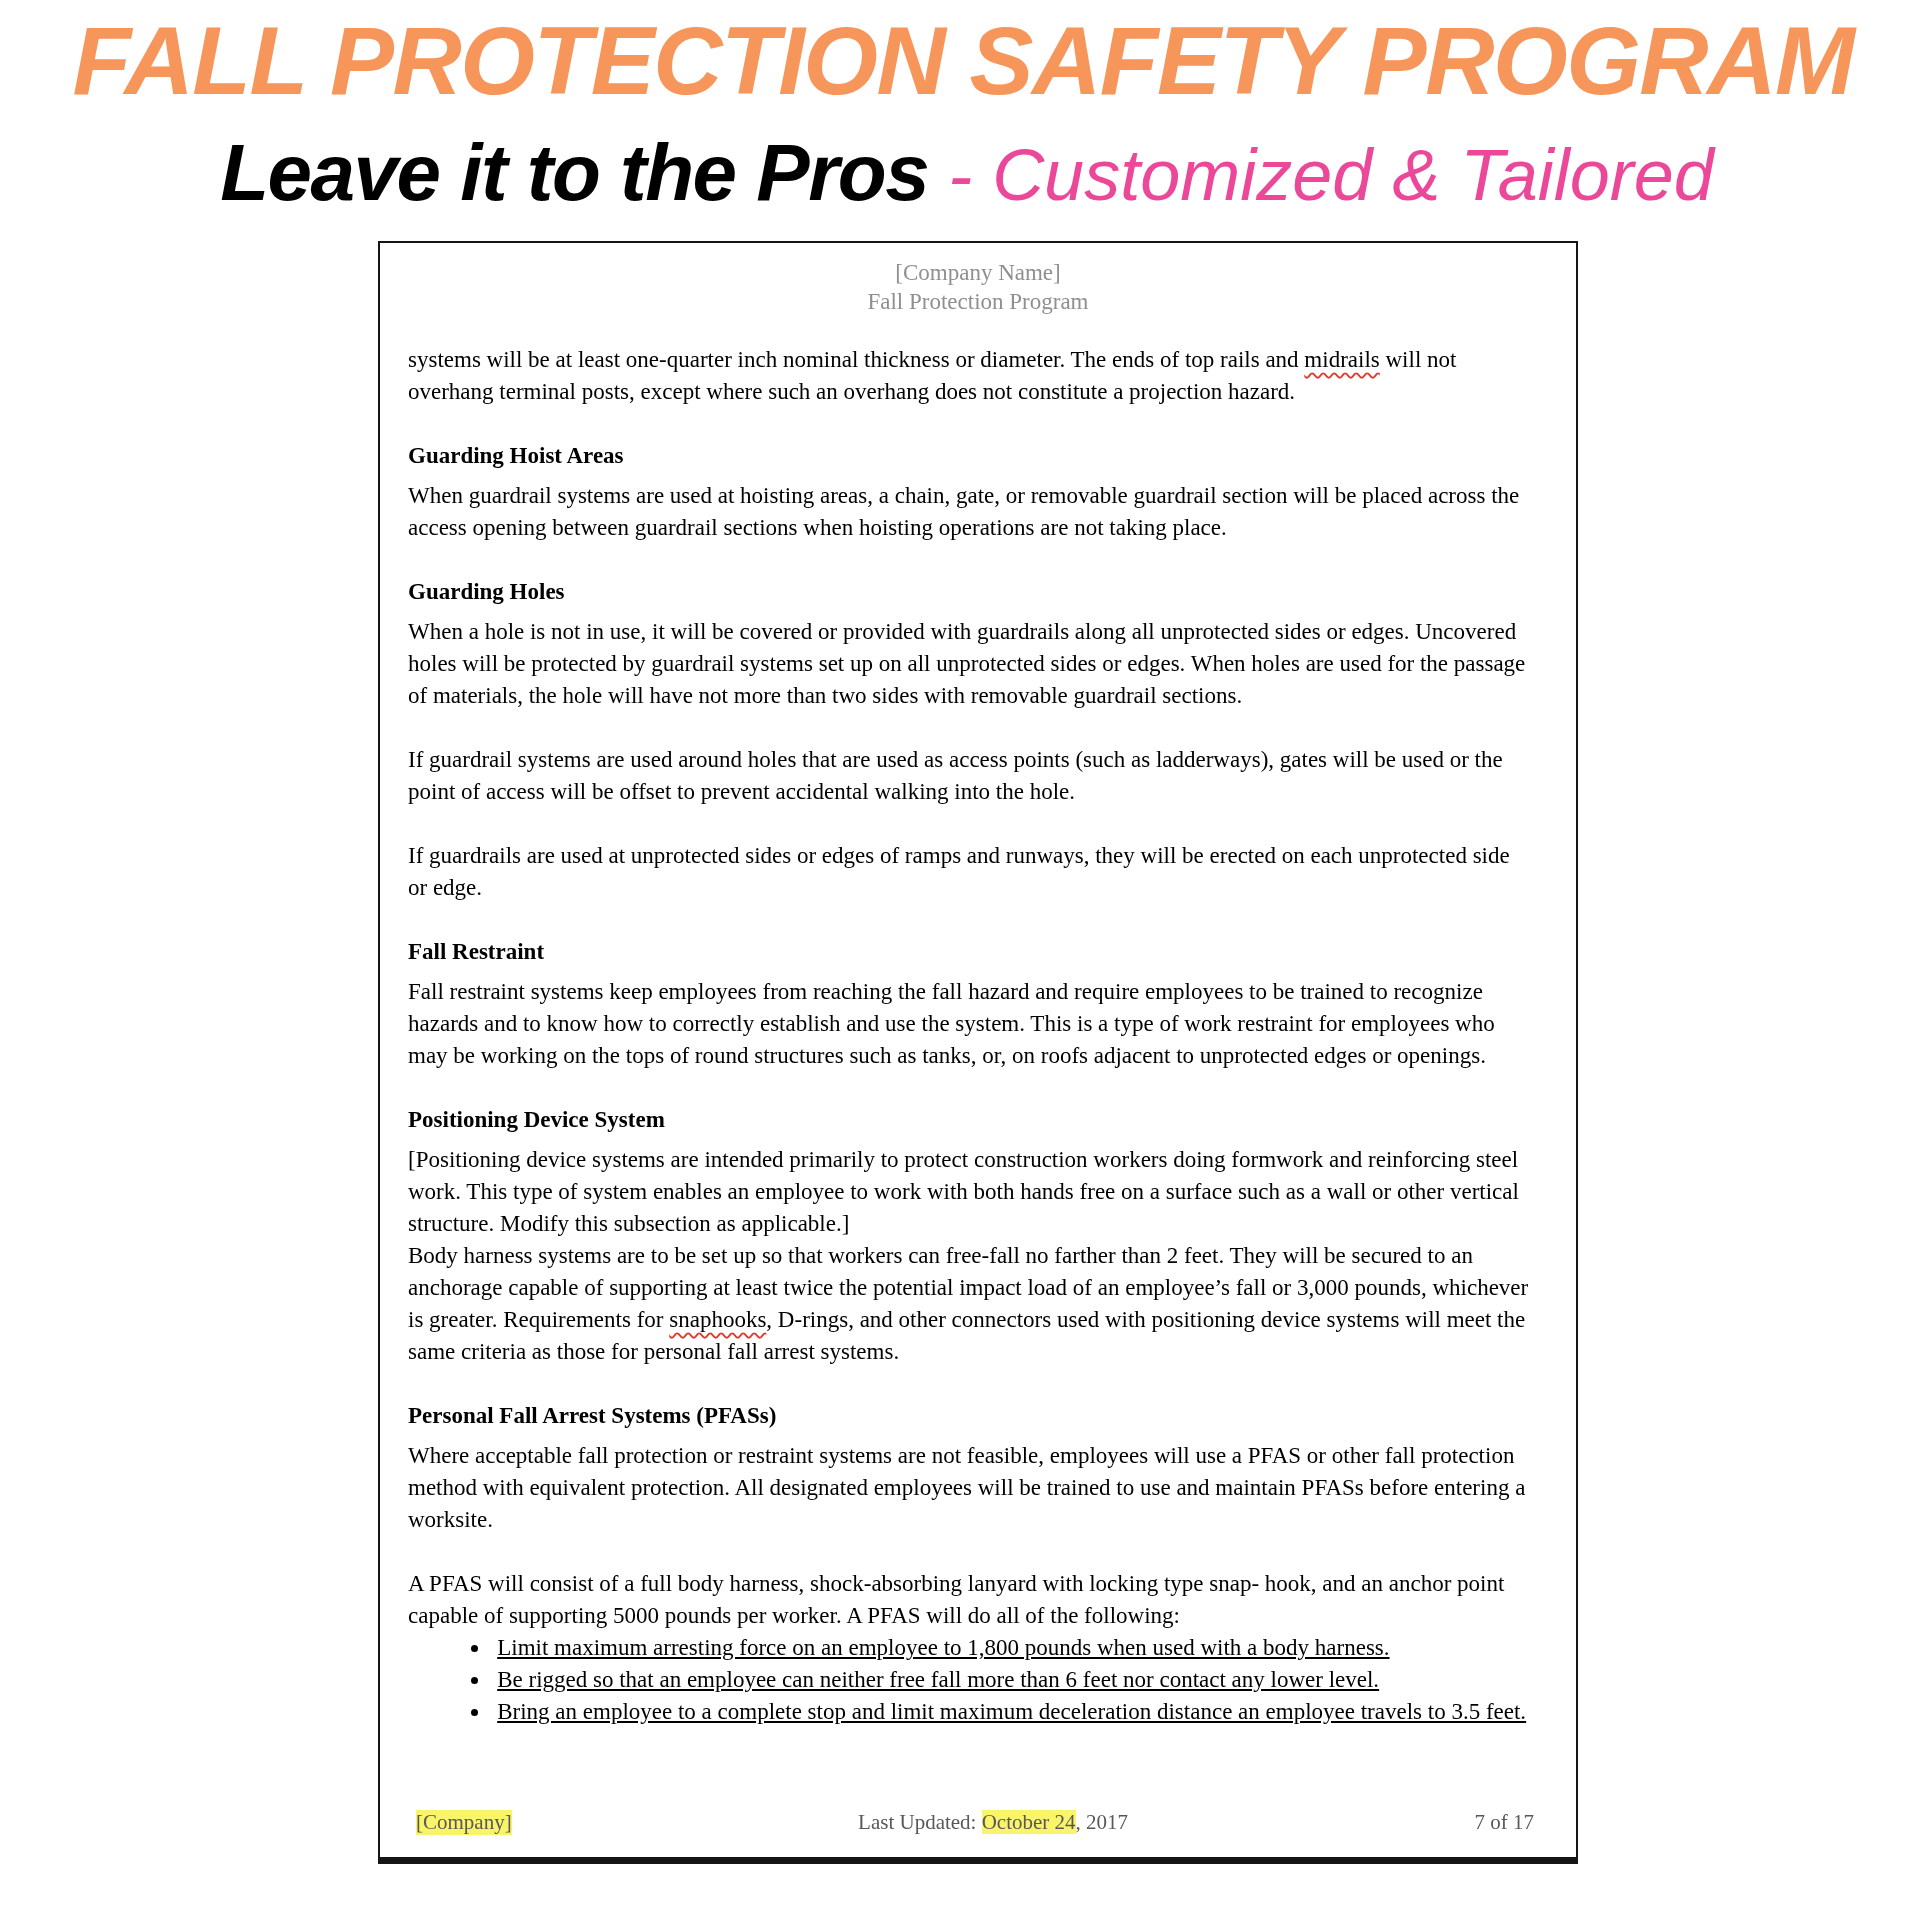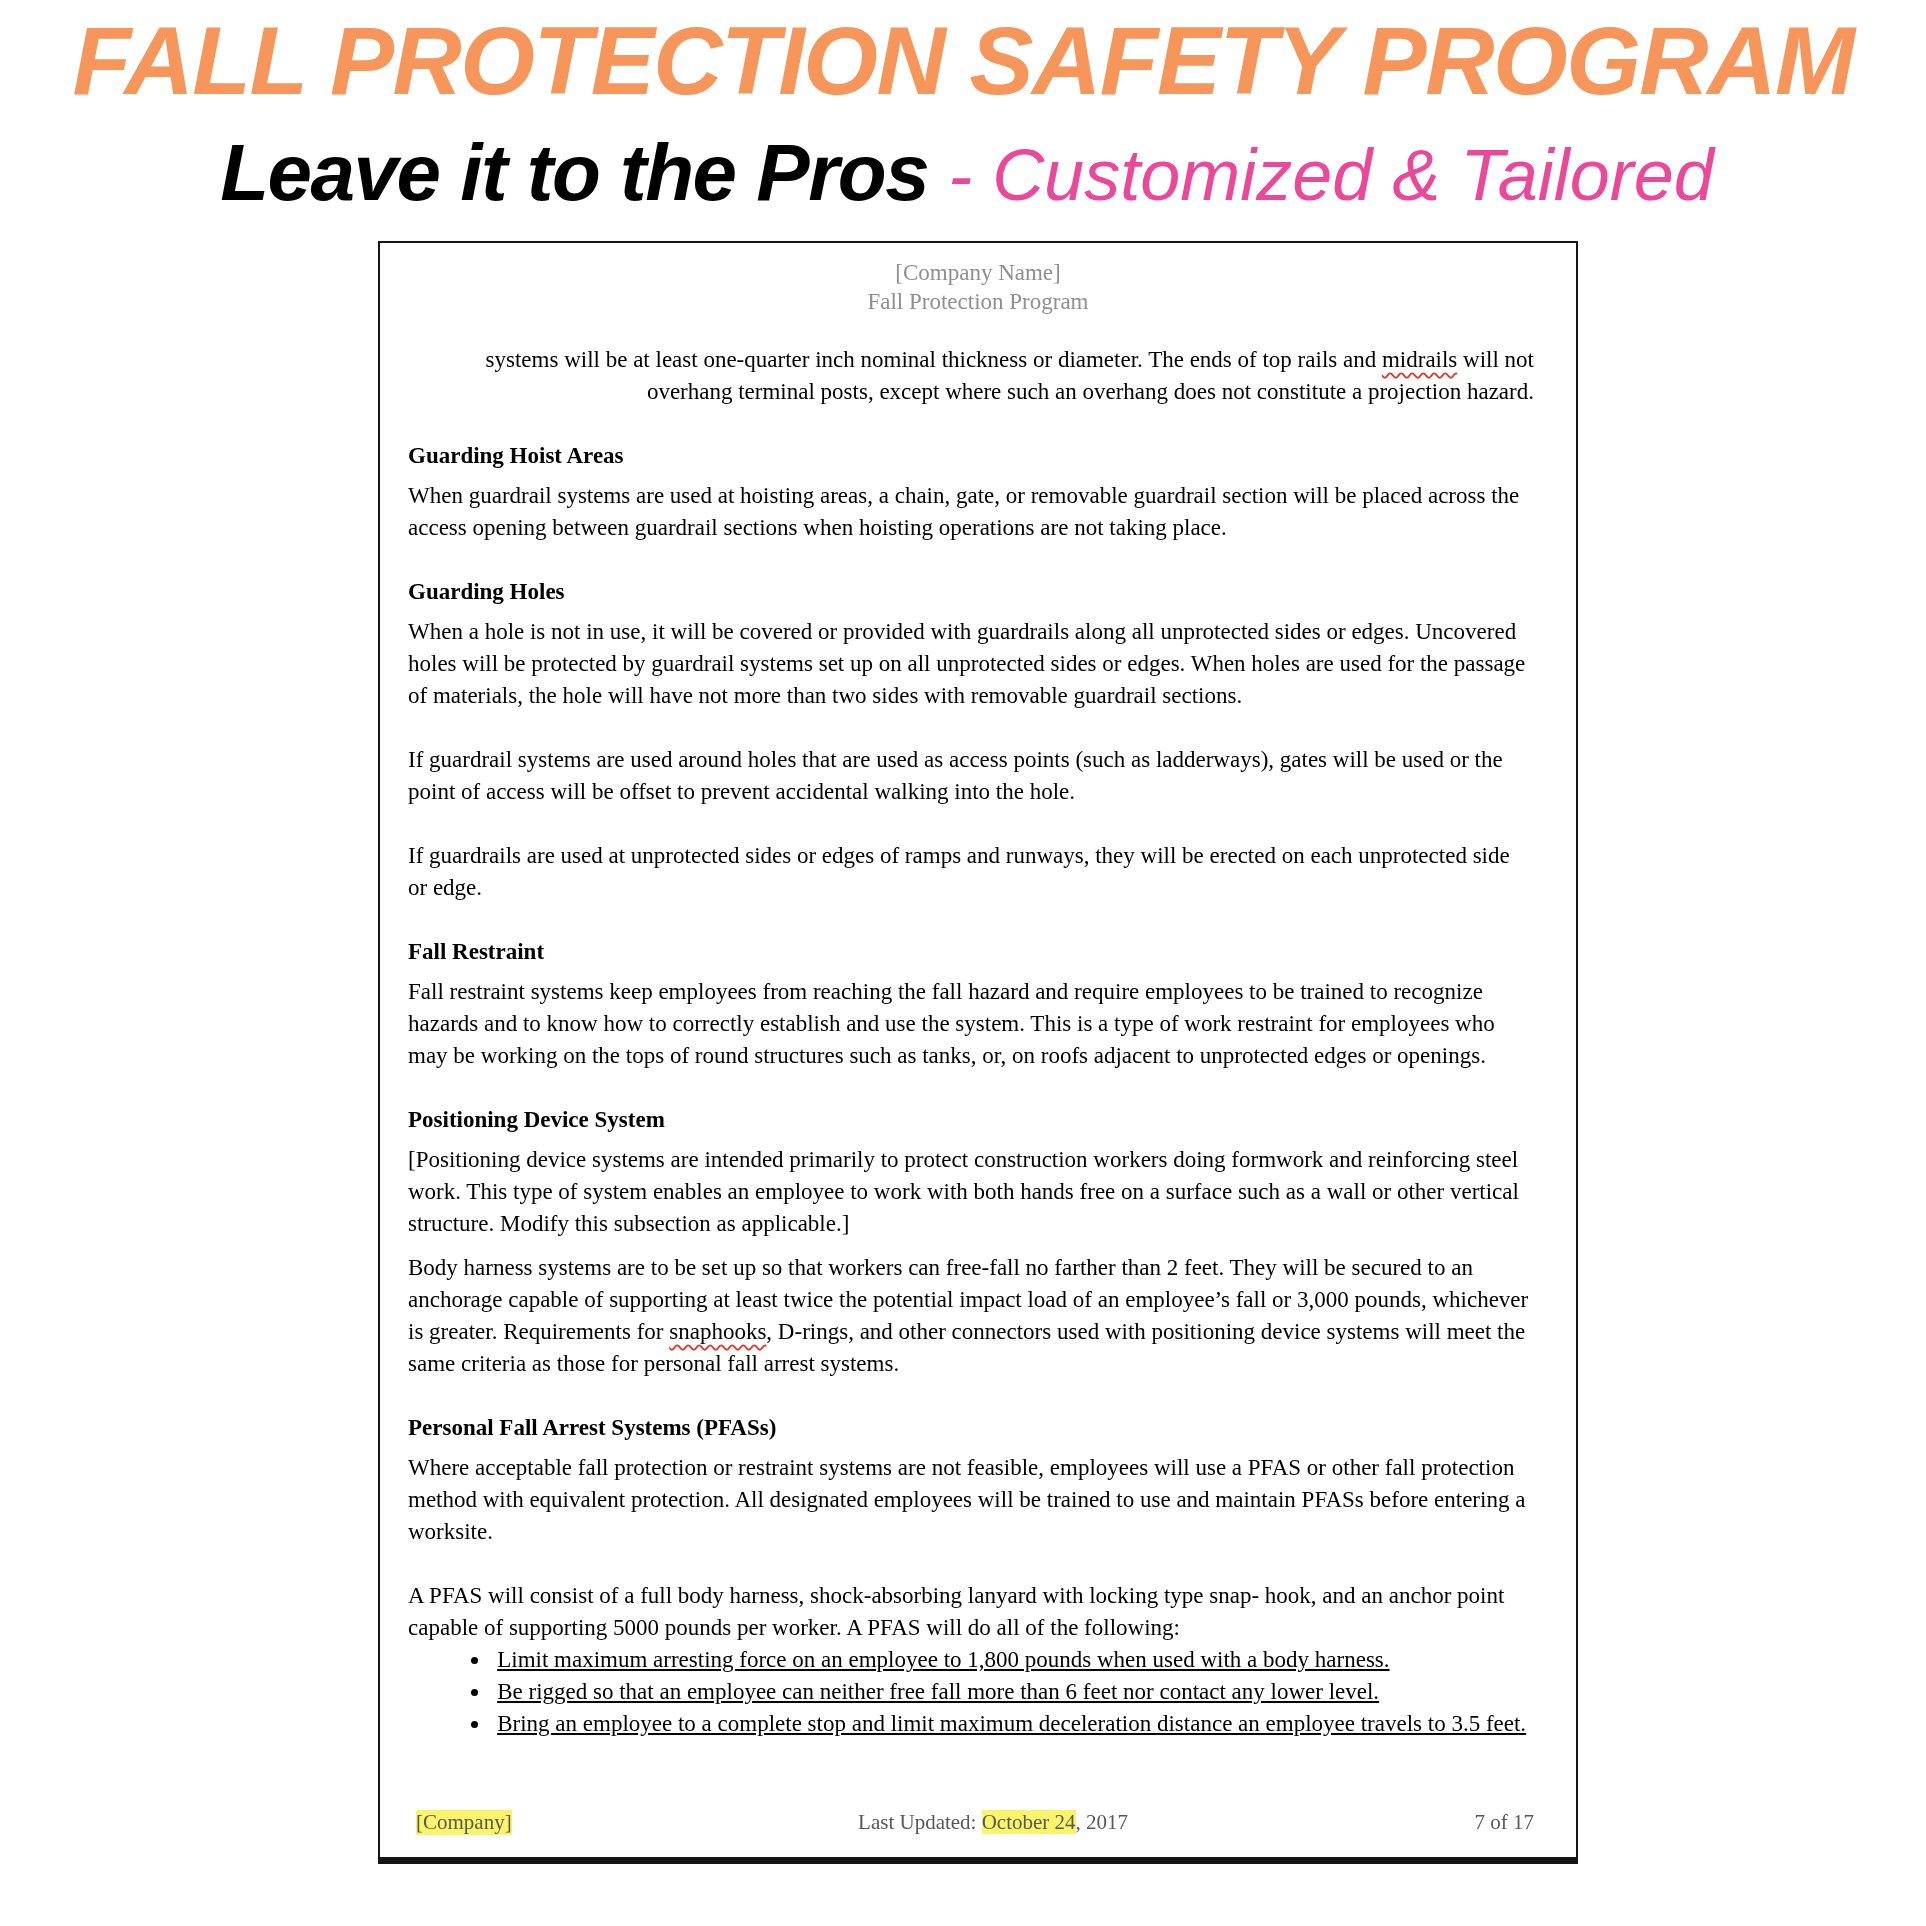--- a/index.html
+++ b/index.html
@@ -53,23 +53,23 @@
   }
   .doc-body {
     margin-top: 28px;
     padding: 0 42px 0 28px;
     color: #000;
     font-size: 23px;
     line-height: 32px;
   }
   .block.paragraph { margin-top: 32px; }
   .block.heading   { margin-top: 32px; font-weight: bold; }
-  .doc-body > .block:first-child { margin-top: 0; text-align: right; }
+  .doc-body > .block:first-child { margin-top: 0; }
   .block.heading + .block.paragraph { margin-top: 8px; }
-  .block.paragraph.tight { margin-top: 12px; }
+  .block.paragraph.tight { margin-top: 0; }
   ul.block.bullets {
     margin-top: 0;
     padding-left: 83px;
     list-style: disc;
   }
   ul.block.bullets li { padding-left: 6.2px; text-decoration: underline; }
   .misspelled {
     text-decoration: underline;
     text-decoration-style: wavy;
     text-decoration-color: var(--squiggle);

